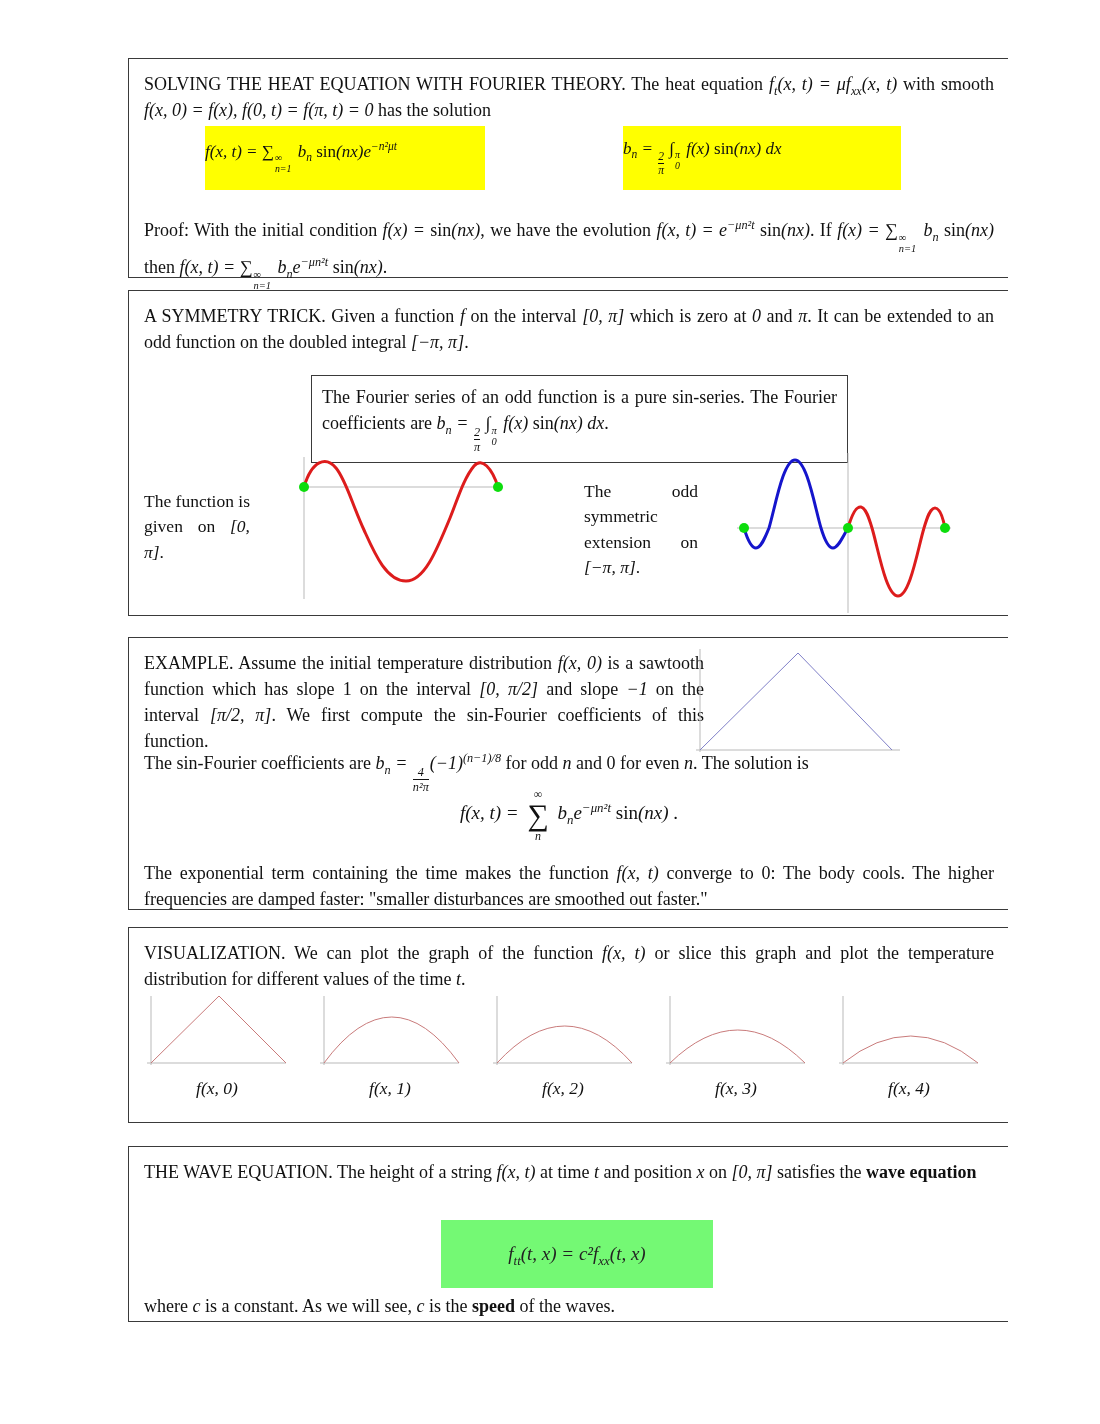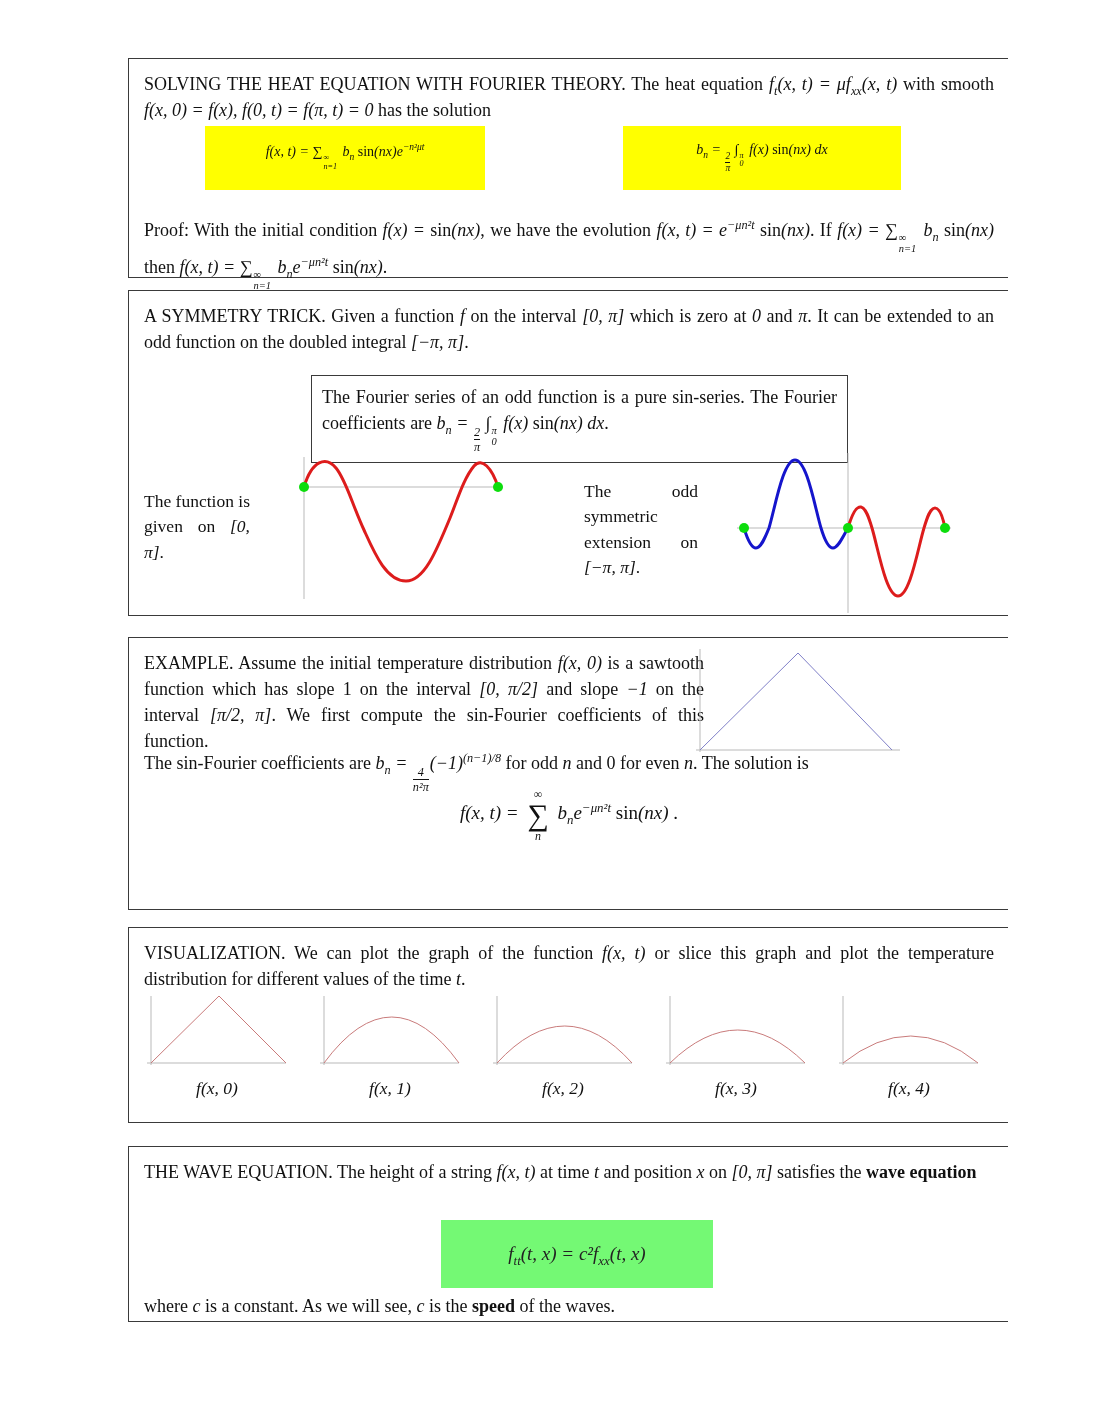--- a/index.html
+++ b/index.html
@@ -16,21 +16,21 @@
         font-size:68%;line-height:1.15;padding:0 1px;}
   .frac>span:last-child{border-top:1px solid currentColor;}
   .ss{display:inline-flex;flex-direction:column;font-size:58%;line-height:1.08;
       vertical-align:-0.45em;text-align:left;margin:0 2px 0 1px;}
   .bigsum{display:inline-flex;flex-direction:column;align-items:center;line-height:1;
           vertical-align:middle;margin:0 4px;font-style:normal;}
   .bigsum .bs-top{font-size:12px;}
   .bigsum .bs-sig{font-size:30px;}
   .bigsum .bs-bot{font-size:12px;font-style:italic;}
   .hl-yellow{position:absolute;background:var(--highlight_yellow,#ffff00);
-             display:flex;align-items:center;justify-content:center;font-size:14px;}
+             display:flex;align-items:center;justify-content:flex-start;font-size:17px;}
   .hl-green{position:absolute;background:var(--highlight_green,#74f974);
             display:flex;align-items:center;justify-content:center;font-size:19px;color:#222;}
   .note-box{position:absolute;border:1.2px solid var(--border_dark,#3a3a3a);
             box-sizing:border-box;padding:8px 10px;}
   .caption{position:absolute;font-size:17.5px;line-height:1.45;text-align:justify;}
   .vlabel{position:absolute;text-align:center;font-size:17.5px;}
   svg{display:block;}
   .axis{stroke:var(--axis_gray,#b9b9b9);stroke-width:1;fill:none;}
   .curve-red{stroke:var(--curve_red,#dd1c1c);stroke-width:3;fill:none;stroke-linecap:round;}
   .curve-blue{stroke:var(--curve_blue,#1515cc);stroke-width:3;fill:none;stroke-linecap:round;}
@@ -108,20 +108,21 @@
     </svg>
     <div class="para abs" style="left:15px;right:15px;top:112px;">The sin-Fourier coefficients are <span class="mi">b<sub>n</sub> = <span class="frac">
             <span>4</span>
             <span>n²π</span>
           </span>(−1)<sup>(n−1)/8</sup></span> for odd <span class="mi">n</span> and 0 for even <span class="mi">n</span>. The solution is</div>
     <div class="center-eq" style="top:150px;"><span class="mi">f(x, t) = <span class="bigsum">
             <span class="bs-top">∞</span>
             <span class="bs-sig">∑</span>
             <span class="bs-bot">n</span>
           </span> b<sub>n</sub>e<sup>−μn²t</sup></span> sin<span class="mi">(nx)</span> .</div>
+    <div class="para abs" style="left:15px;right:15px;top:222px;">The exponential term containing the time makes the function <span class="mi">f(x, t)</span> converge to 0: The body cools. The higher frequencies are damped faster: "smaller disturbances are smoothed out faster."</div>
   </div>
 
   <div class="box" style="top:927px;height:196px;">
     <div class="para pad">VISUALIZATION. We can plot the graph of the function <span class="mi">f(x, t)</span> or slice this graph and plot the temperature distribution for different values of the time <span class="mi">t</span>.</div>
 
     <svg class="abs" style="left:18px;top:64px;" width="140" height="76" viewBox="0 0 140 76">
       <line class="axis" x1="4" y1="4" x2="4" y2="73"></line>
       <line class="axis" x1="0" y1="71" x2="139" y2="71"></line>
       <polyline class="thin-red" points="4,71 72,4 139,71"></polyline>
     </svg>

